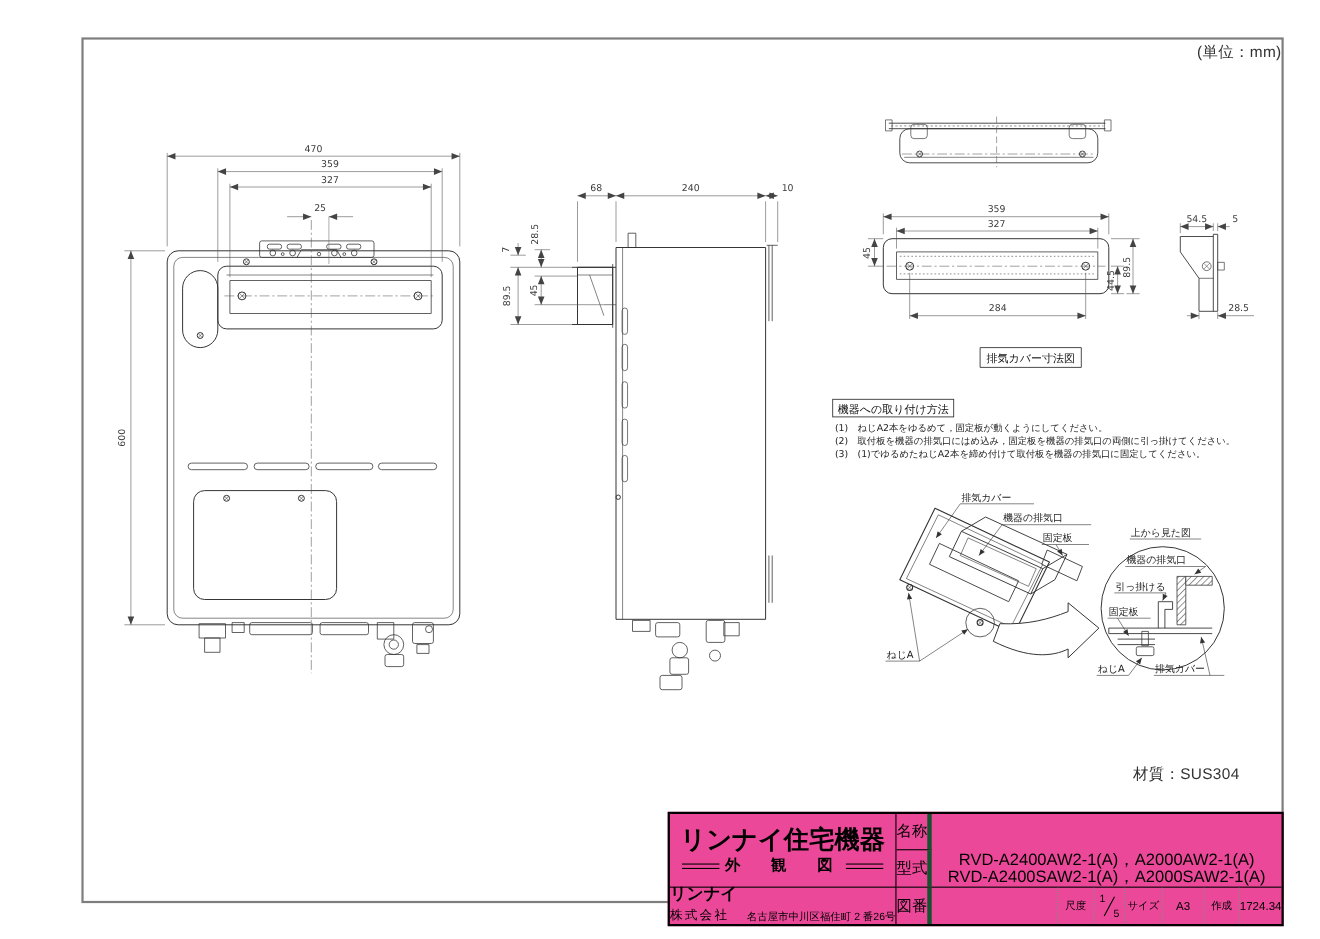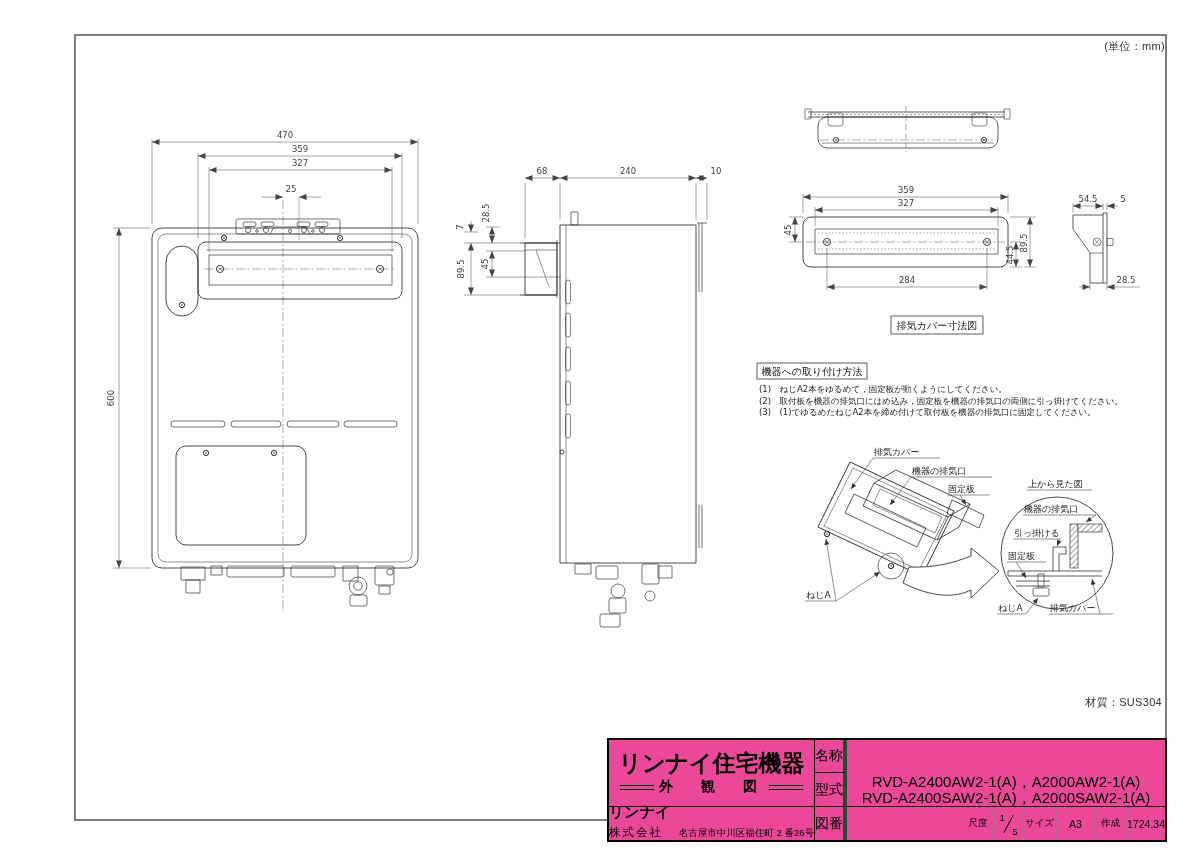--- a/index.html
+++ b/index.html
@@ -6,23 +6,23 @@
   body{width:1200px;height:854px;background:#fff;position:relative;overflow:hidden;
        font-family:"Liberation Sans","DejaVu Sans",sans-serif;color:#222}
   .sheet-border{position:absolute;left:74px;top:34px;width:1093px;height:787px;
        border:2px solid #7e7e7e;box-sizing:border-box}
   svg.draw{position:absolute;left:0;top:0}
   svg text{font-family:"DejaVu Sans",sans-serif;stroke:none;fill:#333}
   .dim{font-size:8.5px;fill:#3c3c3c}
   .jp{font-size:9px;fill:#222}
   .jpt{font-size:10px;fill:#111}
   .steps{font-size:8.5px;fill:#222}
-  .note{position:absolute;font-size:11px;color:#333;letter-spacing:.3px}
+  .note{position:absolute;font-size:14px;color:#333;letter-spacing:.3px}
   #unit-note{left:1075px;top:39px;width:90px;text-align:right}
-  #material-note{left:1030px;top:695px;width:132px;text-align:right}
+  #material-note{left:1030px;top:695px;width:132px;text-align:left}
   #page-number{left:1068px;top:826px;width:70px;text-align:center;font-size:9.5px;color:#555}
   
   .tblock{position:absolute;left:607px;top:738px;width:560px;height:104px;background:#ec4899;
        border:2px solid #000;box-sizing:border-box}
   .tblock *{box-sizing:border-box}
   .tb-logo{position:absolute;left:0;top:0;width:206px;height:67px;border-right:1.5px solid #000;
        border-bottom:1.5px solid #000;display:flex;flex-direction:column;align-items:center;justify-content:center}
   .logo1{font-size:23px;font-weight:bold;letter-spacing:0;line-height:26px;white-space:nowrap;color:#000}
   .logo2{display:flex;align-items:center;margin-top:2px}
   .logo2t{font-size:14px;font-weight:bold;letter-spacing:7px;color:#000;white-space:nowrap}

